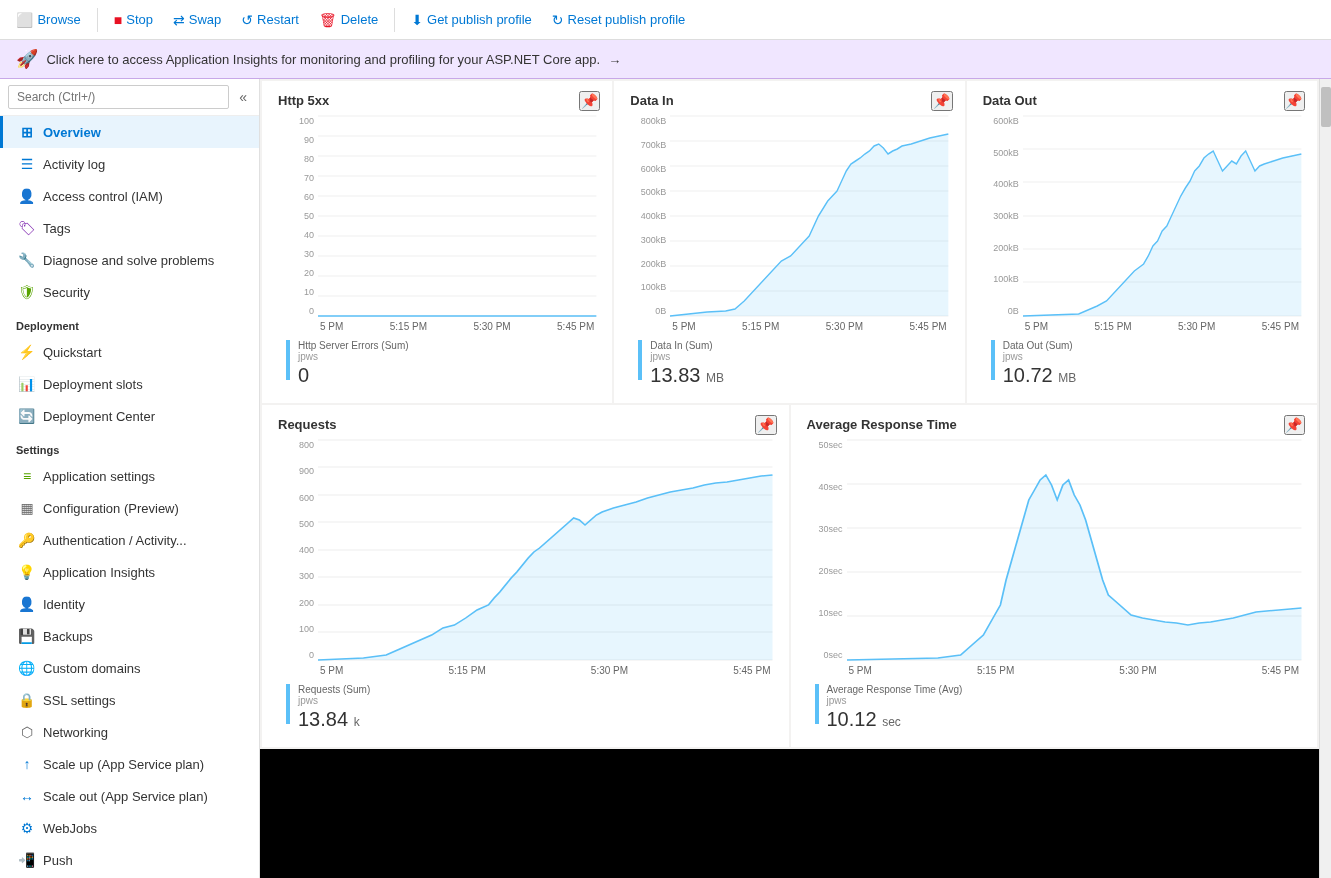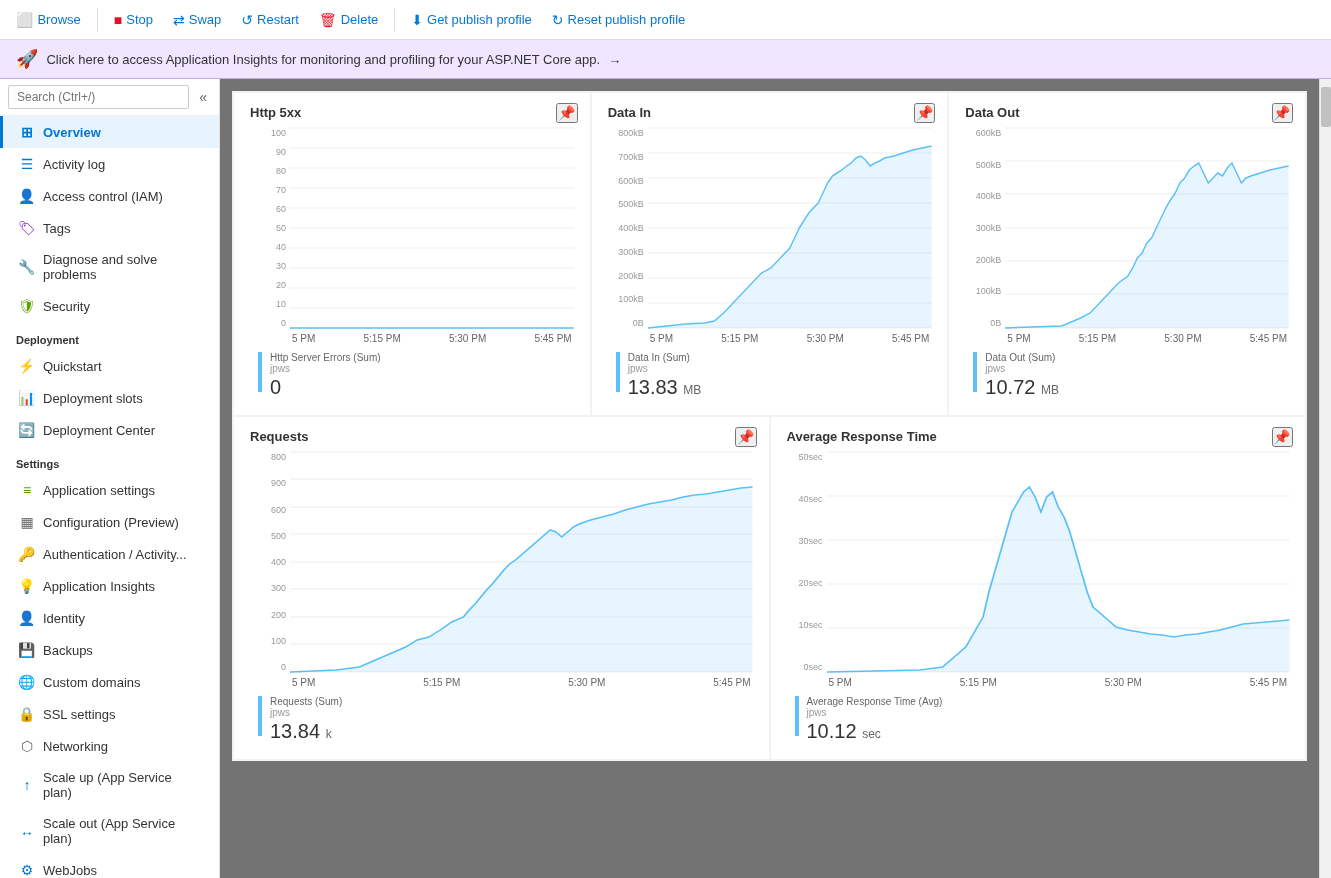--- a/index.html
+++ b/index.html
@@ -25,21 +25,21 @@
       flex-shrink: 0; font-size: 13px; color: #333;
     }
     .ai-banner .rocket { font-size: 18px; }
     .ai-banner-arrow { color: #333; }
 
     
     .main-layout { display: flex; flex: 1; overflow: hidden; }
 
     
     .sidebar {
-      width: 220px; background: #fff; border-right: 1px solid #e0e0e0;
+      width: 260px; background: #fff; border-right: 1px solid #e0e0e0;
       display: flex; flex-direction: column; flex-shrink: 0; overflow-y: auto;
       position: relative;
     }
     .sidebar-search {
       display: flex; align-items: center; padding: 6px 8px; border-bottom: 1px solid #eee;
       gap: 6px;
     }
     .sidebar-search input {
       border: 1px solid #ccc; padding: 4px 8px; font-size: 12px; width: 100%;
       outline: none; border-radius: 2px; color: #666;
@@ -53,22 +53,22 @@
     }
     .sidebar-item.active { background: #e8f4fd; border-left: 3px solid #0078d4; color: #0078d4; font-weight: 600; }
     .sidebar-item .si-icon { width: 16px; height: 16px; display: inline-flex; align-items: center; justify-content: center; font-size: 14px; flex-shrink: 0; }
     .sidebar-section-header {
       padding: 12px 16px 4px; font-size: 11px; font-weight: 700; color: #333; text-transform: none;
       letter-spacing: 0;
     }
 
     
     .content-area {
-      flex: 1; overflow-y: auto; overflow-x: hidden; padding: 12px;
-      background: #737373; position: relative;
+      flex: 1; overflow-y: auto; overflow-x: hidden; padding: 0;
+      background: #000000; position: relative;
     }
 
     
     .chart-grid {
       display: grid; grid-template-columns: 1fr 1fr 1fr;
       gap: 2px; padding: 2px; background: #f3f2f1;
     }
     .chart-grid-bottom {
       display: grid; grid-template-columns: 1fr 1fr;
       gap: 2px; padding: 0 2px 2px; background: #f3f2f1;

